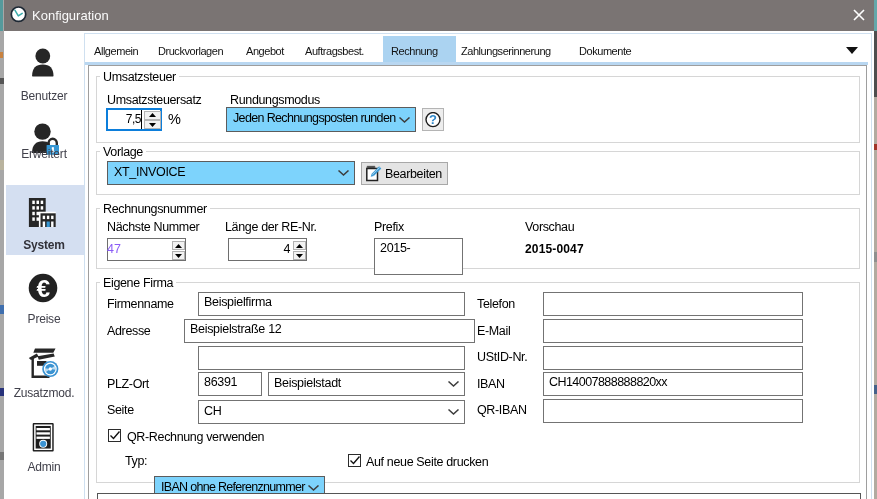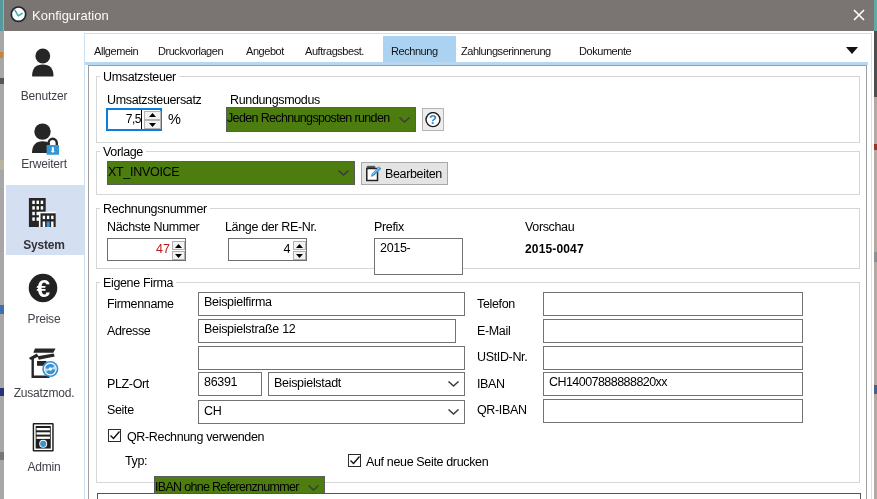--- a/index.html
+++ b/index.html
@@ -1,21 +1,21 @@
 <!DOCTYPE html>
 <html><head><meta charset="utf-8"><style>
 *{margin:0;padding:0;box-sizing:border-box}
 html,body{width:877px;height:499px;overflow:hidden;background:#fff;
  font-family:"Liberation Sans",sans-serif;-webkit-font-smoothing:antialiased}
 .abs{position:absolute}
 .lbl{position:absolute;font-size:12.5px;letter-spacing:-0.35px;color:#000;white-space:nowrap;line-height:14px}
 .inp{position:absolute;background:#fff;border:1px solid #737373;font-size:12.5px;letter-spacing:-0.3px;color:#000;line-height:20px;padding-left:5px;white-space:nowrap}
 .grp{position:absolute;border:1px solid #d6d6d6;background:#fff}
 .glab{position:absolute;font-size:12.5px;letter-spacing:-0.35px;color:#000;background:#fff;padding:0 3px;white-space:nowrap;line-height:14px}
-.cgray{position:absolute;background:#4d7c0f;border:1px solid #5c5c5c;font-size:12.5px;letter-spacing:-0.3px;color:#000;white-space:nowrap;line-height:21px!important}
+.cgray{position:absolute;background:#7dd3fc;border:1px solid #5c5c5c;font-size:12.5px;letter-spacing:-0.3px;color:#000;padding-left:6px;white-space:nowrap;line-height:21px!important}
 .cwhite{position:absolute;background:#fff;border:1px solid #737373;font-size:12.5px;letter-spacing:-0.3px;color:#000;padding-left:5px;white-space:nowrap;line-height:21px!important}
 .chev{position:absolute;right:5px;top:50%;margin-top:-3px}
 .tab{position:absolute;font-size:11px;letter-spacing:-0.45px;color:#121212;white-space:nowrap;line-height:14px}
 .cb{position:absolute;width:13px;height:13px;background:#fff;border:1px solid #2b2b2b}
 .sideicon{position:absolute;left:4px;width:80px;display:flex;justify-content:center}
 .sidelbl{position:absolute;left:4px;width:80px;text-align:center;font-size:12px;letter-spacing:-0.2px;color:#41414b;line-height:14px}
 </style></head>
 <body>
 
 <div class="abs" style="left:0;top:0;width:4px;height:499px;background:#a7a7a7"></div>
@@ -54,21 +54,21 @@
 <div class="sidelbl" style="top:89px">Benutzer</div>
 
 <svg class="sideicon" style="top:122px" width="34" height="33" viewBox="0 0 34 33">
  <circle cx="15.5" cy="9.6" r="8.2" fill="#262626"></circle>
  <path d="M5 31 C5 23 9 19.2 15.5 19.2 C18.5 19.2 21 20 22.7 21.5 L22.7 31 Z" fill="#262626"></path>
  <path d="M21.6 23.5 L21.6 20.9 a4.1 4.1 0 0 1 8.2 0 L29.8 23.5" fill="none" stroke="#262626" stroke-width="2.4"></path>
  <rect x="19.6" y="23" width="12.4" height="9.7" rx="0.5" fill="#3596d3"></rect>
  <rect x="24.8" y="25.2" width="2.1" height="3" fill="#fff"></rect>
  <circle cx="25.85" cy="29.3" r="1.4" fill="#fff"></circle>
 </svg>
-<div class="sidelbl" style="top:157px">Erweitert</div>
+<div class="sidelbl" style="top:147px">Erweitert</div>
 
 <svg class="sideicon" style="top:198px" width="30" height="29" viewBox="0 0 30 29">
  <g transform="translate(-1.3,0)">
  <rect x="1.2" y="0" width="16.8" height="29" fill="#262626"></rect>
  <g fill="#fff">
   <rect x="4.6" y="2.6" width="2.5" height="3.4"></rect>
         <rect x="8.8" y="2.6" width="2.5" height="3.4"></rect>
         <rect x="13" y="2.6" width="2.5" height="3.4"></rect>
   <rect x="4.6" y="8.2" width="2.5" height="3.4"></rect>
         <rect x="8.8" y="8.2" width="2.5" height="3.4"></rect>
@@ -199,21 +199,21 @@
 <div class="lbl" style="left:385px;top:167px">Bearbeiten</div>
 
 <div class="grp" style="left:96px;top:208px;width:764px;height:61px"></div>
 <div class="glab" style="left:100px;top:202px">Rechnungsnummer</div>
 <div class="lbl" style="left:107px;top:220px">Nächste Nummer</div>
 <div class="lbl" style="left:225px;top:220px">Länge der RE-Nr.</div>
 <div class="lbl" style="left:374px;top:220px">Prefix</div>
 <div class="lbl" style="left:525px;top:220px">Vorschau</div>
 
 <div class="abs" style="left:107px;top:238px;width:79px;height:23px;background:#fff;border:1px solid #6e6e6e"></div>
-<div class="abs" style="left:107px;top:238px;width:63px;height:23px;font-size:12.5px;line-height:23px;text-align:right;color:#b91c1c">47</div>
+<div class="abs" style="left:107px;top:238px;width:63px;height:23px;font-size:12.5px;line-height:23px;text-align:left;color:#8b5cf6">47</div>
 <div class="abs" style="left:171.5px;top:240.5px;width:13px;height:9.5px;background:#f2f2f2;border:1px solid #b0b0b0"></div>
 <div class="abs" style="left:171.5px;top:250.5px;width:13px;height:9.5px;background:#f2f2f2;border:1px solid #b0b0b0"></div>
 <svg class="abs" style="left:174.5px;top:243.5px" width="7" height="4" viewBox="0 0 7 4">
     <path d="M0 4 L7 4 L3.5 0 Z" fill="#000"></path>
   </svg>
 <svg class="abs" style="left:174.5px;top:253.5px" width="7" height="4" viewBox="0 0 7 4">
     <path d="M0 0 L7 0 L3.5 4 Z" fill="#000"></path>
   </svg>
 
 <div class="abs" style="left:228px;top:238px;width:79px;height:23px;background:#fff;border:1px solid #6e6e6e"></div>
@@ -229,21 +229,21 @@
 <div class="inp" style="left:374px;top:238px;width:89px;height:37px;line-height:18px">2015-</div>
 <div class="lbl" style="left:525px;top:242px;font-weight:bold;font-size:12px;letter-spacing:0.15px">2015-0047</div>
 
 <div class="grp" style="left:96px;top:282px;width:764px;height:201px"></div>
 <div class="glab" style="left:100px;top:276px">Eigene Firma</div>
 <div class="lbl" style="left:107px;top:297px">Firmenname</div>
 <div class="lbl" style="left:107px;top:324px">Adresse</div>
 <div class="lbl" style="left:107px;top:377px">PLZ-Ort</div>
 <div class="lbl" style="left:107px;top:403px">Seite</div>
 <div class="inp" style="left:198px;top:292px;width:267px;height:24px;line-height:19px">Beispielfirma</div>
-<div class="inp" style="left:198px;top:319px;width:258px;height:24px;line-height:19px">Beispielstraße 12</div>
+<div class="inp" style="left:184px;top:319px;width:291px;height:24px;line-height:19px">Beispielstraße 12</div>
 <div class="inp" style="left:198px;top:346px;width:267px;height:24px;line-height:19px"></div>
 <div class="inp" style="left:198px;top:372px;width:64px;height:24px;line-height:19px">86391</div>
 <div class="cwhite" style="left:268px;top:372px;width:197px;height:24px;line-height:22px">Beispielstadt
  <svg class="chev" width="11" height="6" viewBox="0 0 11 6">
       <path d="M0.5 0.5 L5.5 5 L10.5 0.5" fill="none" stroke="#3c3c3c" stroke-width="1.5"></path>
     </svg>
 </div>
 <div class="cwhite" style="left:198px;top:400px;width:267px;height:24px;line-height:22px">CH
  <svg class="chev" width="11" height="6" viewBox="0 0 11 6">
       <path d="M0.5 0.5 L5.5 5 L10.5 0.5" fill="none" stroke="#3c3c3c" stroke-width="1.5"></path>

